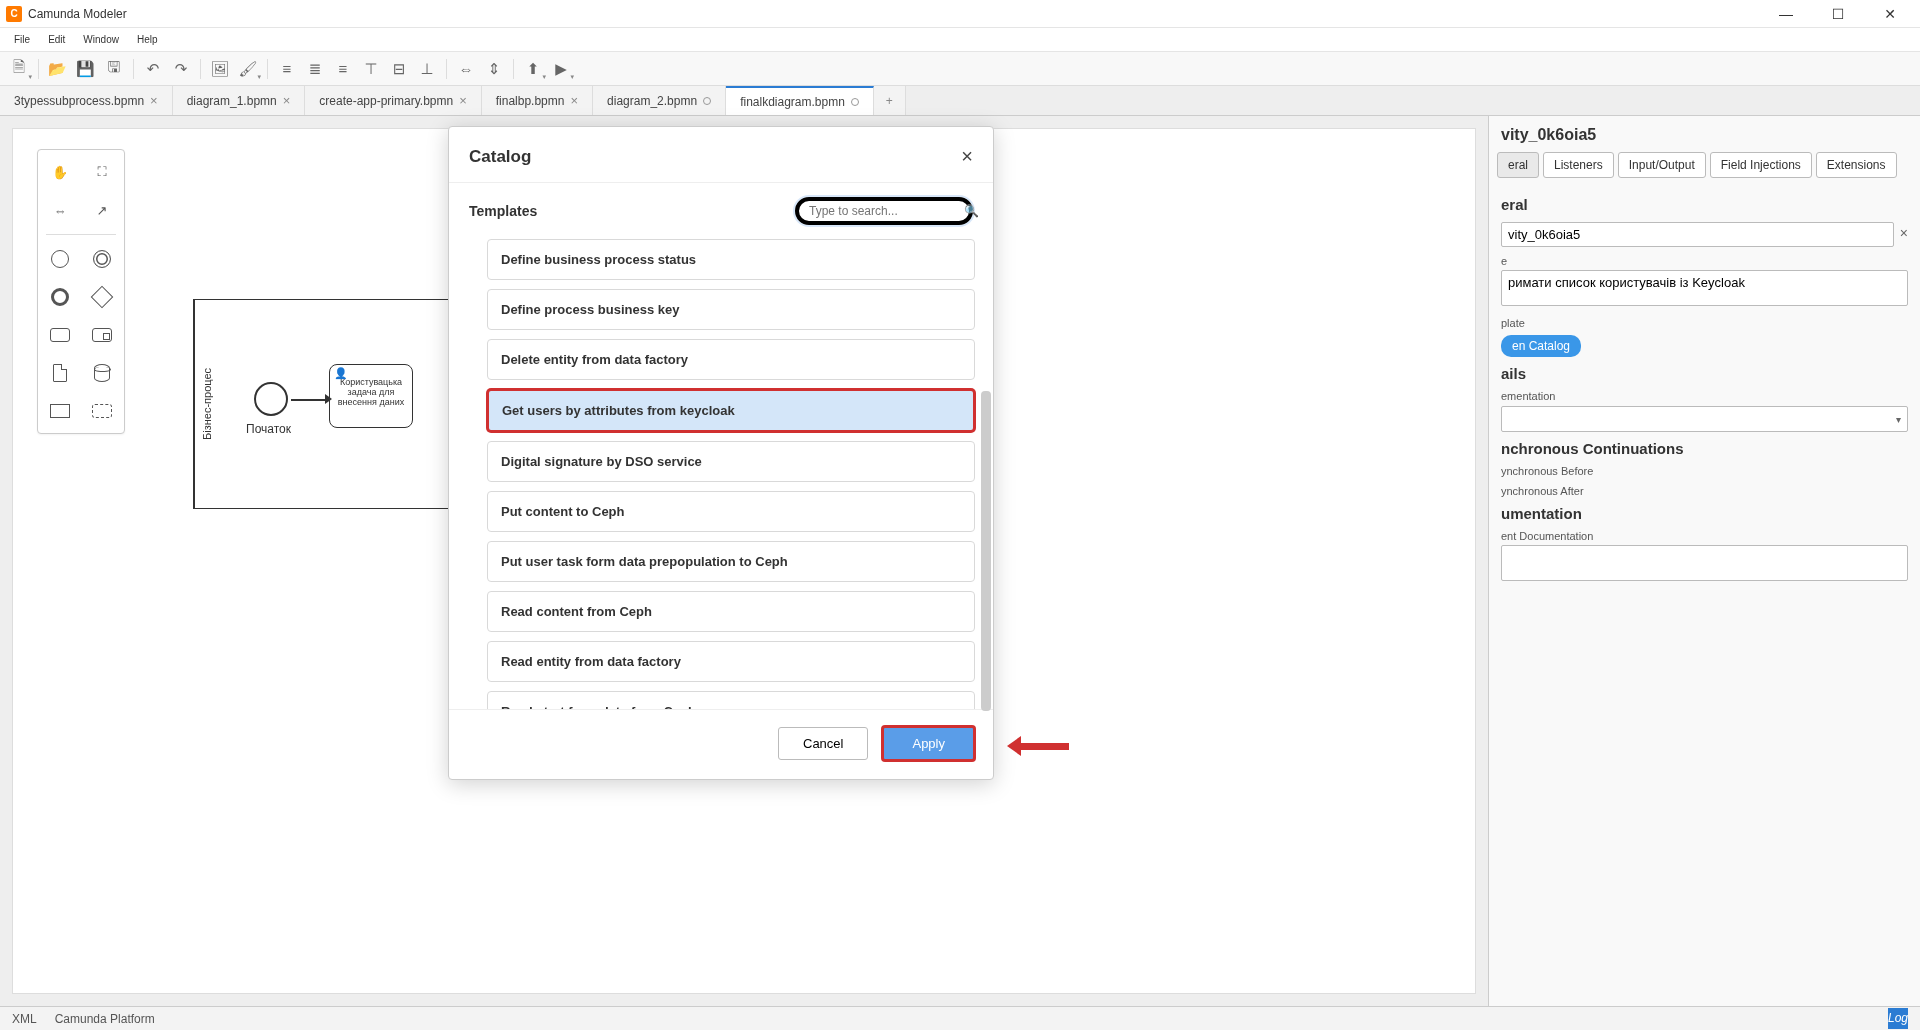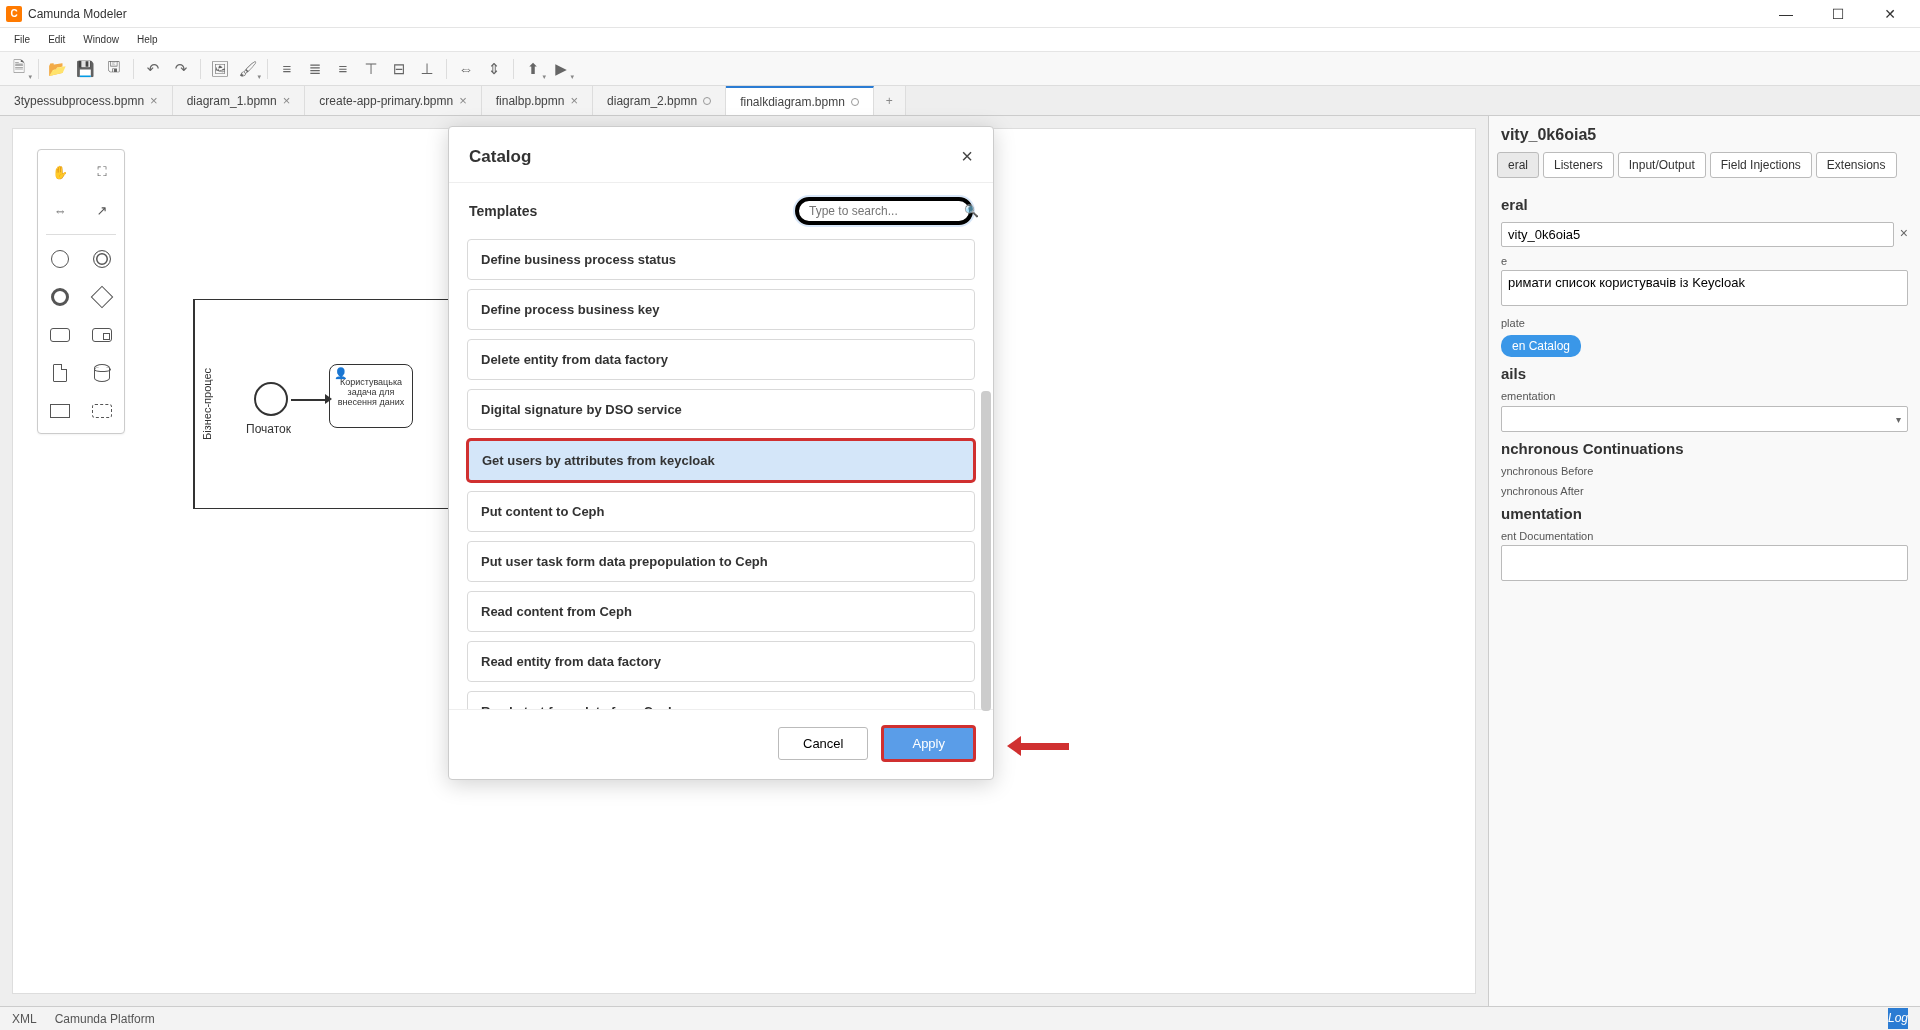--- a/index.html
+++ b/index.html
@@ -76,21 +76,21 @@
 .modal-backdrop { position: absolute; inset: 0; background: transparent; pointer-events: none; }
 .modal { position: absolute; left: 448px; top: 10px; width: 546px; background: #fff; border: 1px solid #ccc; border-radius: 4px; box-shadow: 0 4px 22px rgba(0,0,0,0.18); display: flex; flex-direction: column; pointer-events: auto; }
 .modal-head { display: flex; align-items: center; padding: 18px 20px 14px; }
 .modal-head h3 { font-size: 17px; font-weight: 600; }
 .modal-head .close-x { margin-left: auto; font-size: 20px; cursor: pointer; color: #444; }
 .modal-subhead { display: flex; align-items: center; padding: 14px 20px 10px; border-top: 1px solid #eee; }
 .modal-subhead .sub-title { font-size: 14px; font-weight: 600; }
 .search-wrap { margin-left: auto; display: flex; align-items: center; border: 4px solid #000000; border-radius: 14px; padding: 3px 10px; width: 178px; box-shadow: 0 0 0 2px rgba(100,160,230,0.25); }
 .search-wrap input { border: none; outline: none; font-size: 12px; flex: 1; color: #888; }
 .search-wrap .mag { color: #6aa2e0; font-size: 12px; }
-.modal-body { padding: 4px 18px 8px; max-height: 474px; overflow-y: auto; position: relative; }
+.modal-body { padding: 4px 18px 8px; max-height: 474px; overflow-y: auto; position: relative; margin-left: 20px; }
 .tpl-item { border: 1px solid #d9d9d9; border-radius: 4px; padding: 12px 13px; font-size: 13px; font-weight: 600; margin-bottom: 9px; cursor: pointer; background: #fff; }
 .tpl-item.selected { background: #d4e6f9; border: 2px solid #d03030; box-shadow: 0 0 0 1px #d03030; }
 .scroll-ind { position: absolute; right: 0; top: 182px; width: 10px; height: 320px; background: #ccc; border-radius: 4px; }
 .modal-foot { display: flex; justify-content: flex-end; gap: 14px; padding: 16px 18px 18px; border-top: 1px solid #eee; align-items: center; }
 .btn { padding: 8px 24px; border-radius: 3px; font-size: 13px; cursor: pointer; border: 1px solid #bbb; background: #fff; }
 .btn.primary { background: #5a9de8; color: #fff; border: 2px solid #d03030; box-shadow: 0 0 0 1px #d03030; padding: 8px 28px; }
 .arrow-annot { position: absolute; right: -76px; bottom: 24px; width: 62px; height: 18px; display: flex; align-items: center; }
 .arrow-annot .shaft { flex: 1; height: 7px; background: #d03030; }
 .arrow-annot .head { width: 0; height: 0; border-right: 14px solid #d03030; border-top: 10px solid transparent; border-bottom: 10px solid transparent; }
 
@@ -249,22 +249,22 @@
           <span class="sub-title">Templates</span>
           <div class="search-wrap">
             <input type="text" placeholder="Type to search..." style="">
             <span class="mag">🔍</span>
           </div>
         </div>
         <div class="modal-body">
           <div class="tpl-item">Define business process status</div>
           <div class="tpl-item">Define process business key</div>
           <div class="tpl-item">Delete entity from data factory</div>
+          <div class="tpl-item selected">Get users by attributes from keycloak</div>
           <div class="tpl-item">Digital signature by DSO service</div>
-          <div class="tpl-item selected">Get users by attributes from keycloak</div>
           <div class="tpl-item">Put content to Ceph</div>
           <div class="tpl-item">Put user task form data prepopulation to Ceph</div>
           <div class="tpl-item">Read content from Ceph</div>
           <div class="tpl-item">Read entity from data factory</div>
           <div class="tpl-item">Read start form data from Ceph</div>
 
         </div>
         <div class="scroll-ind" style="position:absolute; right:2px; top:264px; height:320px;"></div>
         <div class="modal-foot">
           <button class="btn">Cancel</button>

